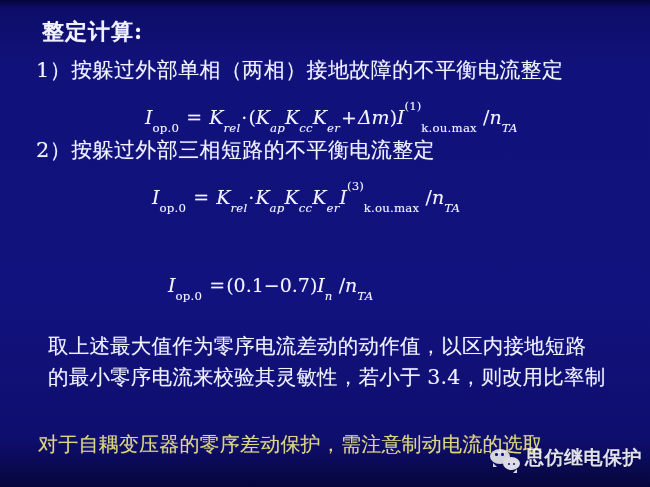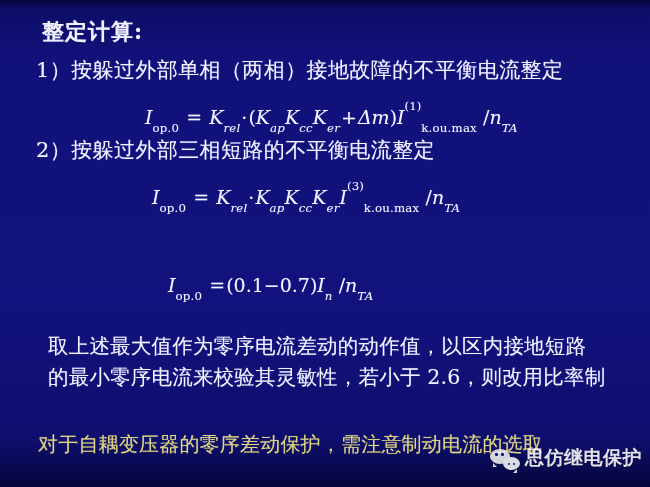--- a/index.html
+++ b/index.html
@@ -210,21 +210,21 @@
 
 
   <div class="formula formula-3">
     <span>I</span><sub class="rm">op.0</sub>
     <span class="op">=</span><span class="up">(</span><span class="up">0.1</span><span class="up">−</span><span class="up">0.7</span><span class="up">)</span><span>I</span><sub>n</sub>
     <span class="up">/</span><span>n</span><sub>TA</sub>
   </div>
 
   <div class="para">
     <span class="para-line">取上述最大值作为零序电流差动的动作值，以区内接地短路</span>
-    <span class="para-line">的最小零序电流来校验其灵敏性，若小于 2.6，则改用比率制</span>
+    <span class="para-line">的最小零序电流来校验其灵敏性，若小于 3.4，则改用比率制</span>
   </div>
 
   <div class="note">对于自耦变压器的零序差动保护，需注意制动电流的选取</div>
 
   <div class="watermark">
     <span class="wm-logo">
       <span class="b1"></span>
       <span class="b2"></span>
       <span class="e e1"></span>
       <span class="e e2"></span>

